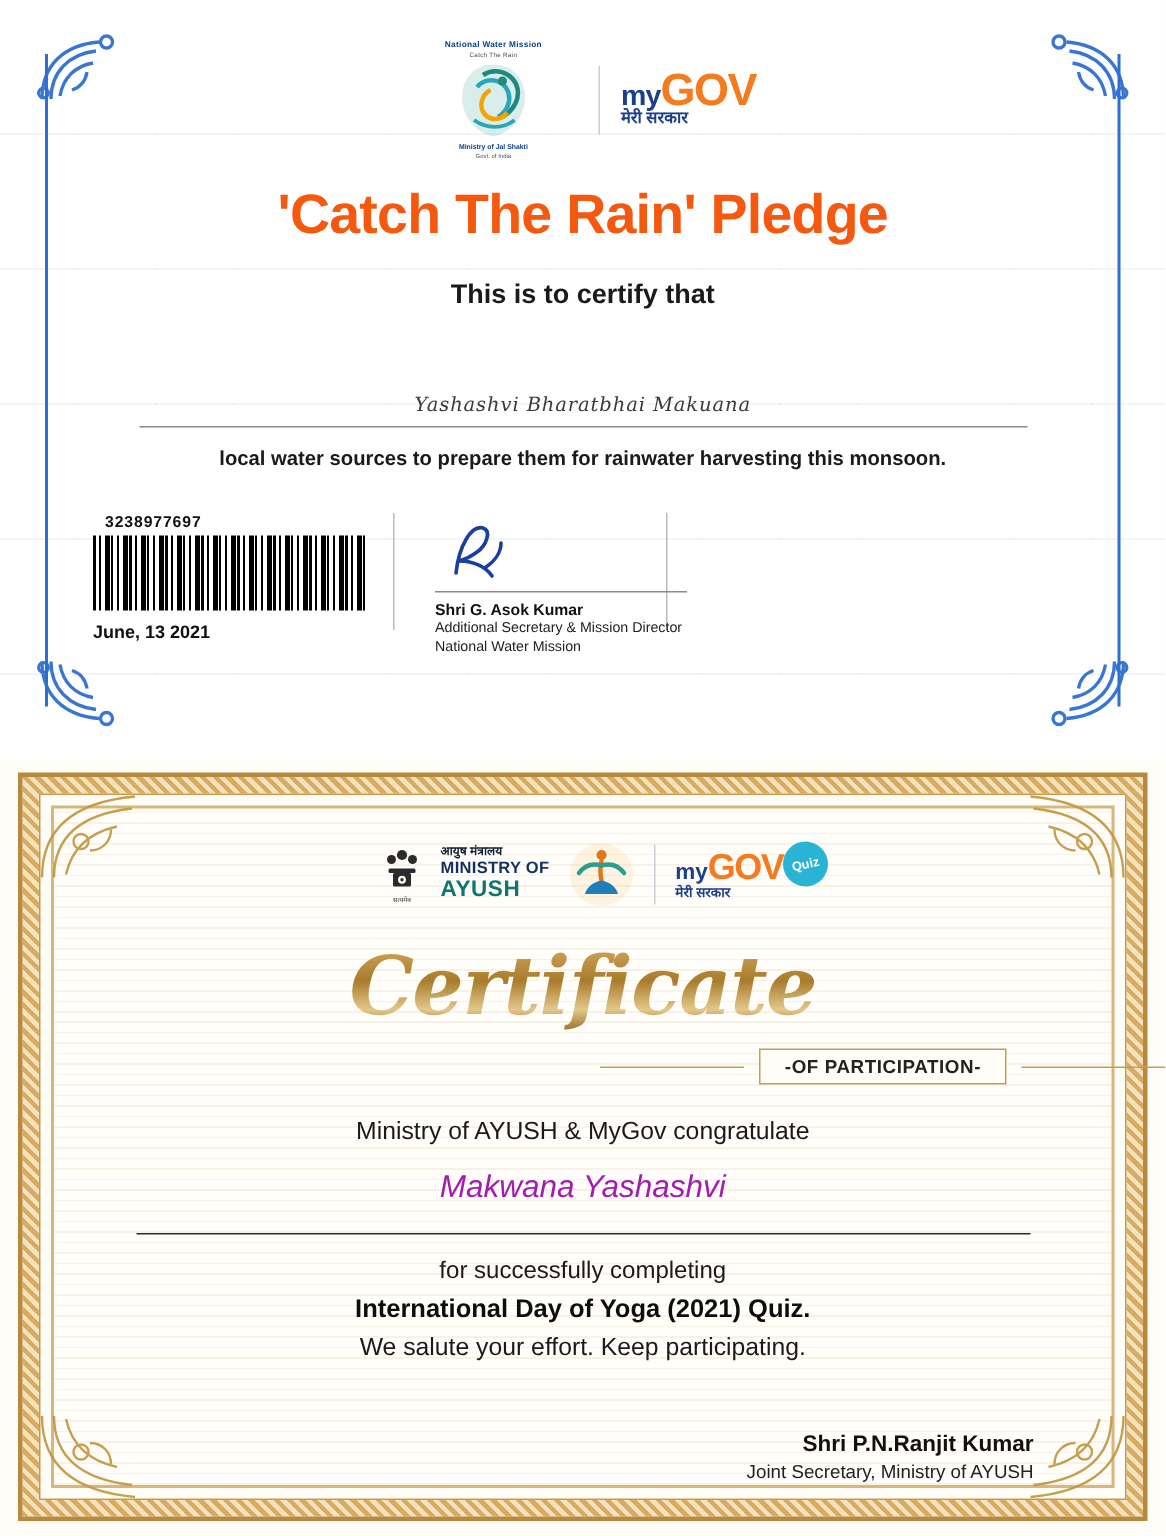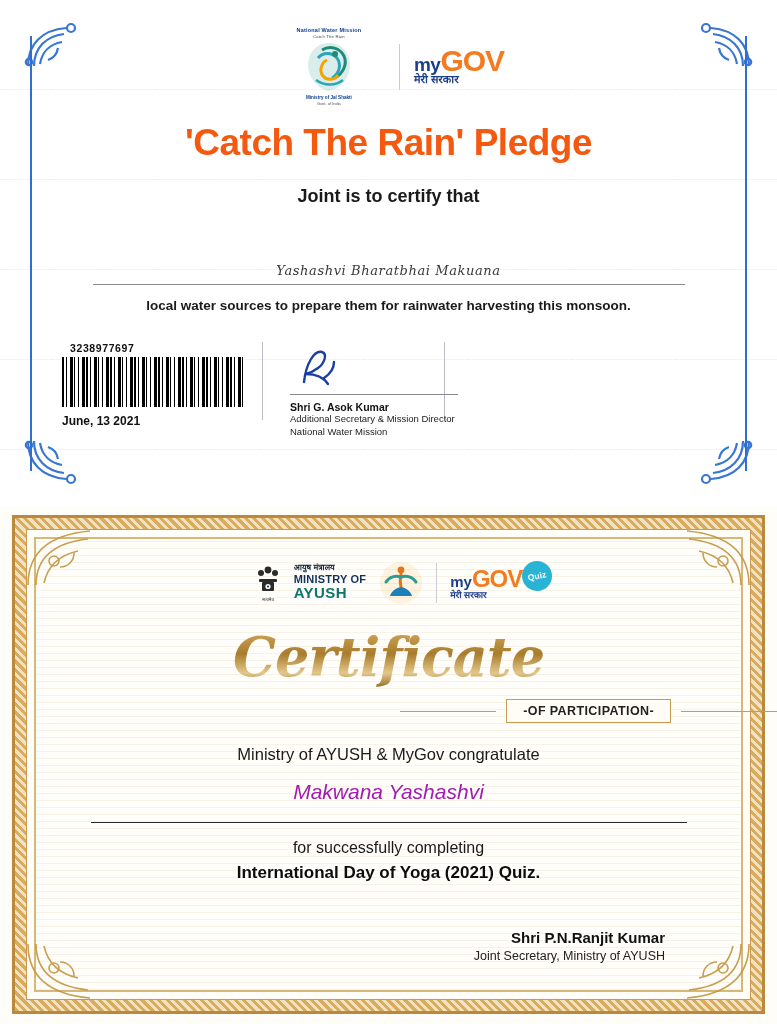--- a/index.html
+++ b/index.html
@@ -279,21 +279,21 @@
   .hr2 {
     width: 596px; height: 1px; background: #2b2b2b; margin: 18px auto 0;
   }
   .line-a { text-align: center; margin-top: 16px; font-size: 16px; color: #1a1a1a; }
   .line-b { text-align: center; margin-top: 6px; font-size: 17px; font-weight: bold; color: #0d0d0d; }
   .line-c { text-align: center; margin-top: 6px; font-size: 16.5px; color: #1a1a1a; }
 
   .sign2 {
     margin-top: 46px;
     text-align: right;
-    padding-right: 112px;
+    padding-right: 88px;
   }
   .sign2 .n { font-size: 15px; font-weight: bold; color: #111; }
   .sign2 .r { font-size: 12.5px; color: #222; margin-top: 3px; }
 </style>
 </head>
 <body>
 
 <div class="cert1">
   <div class="cert1-bg"></div>
   <div class="cert1-rule rule-left"></div>
@@ -373,21 +373,21 @@
 
       <div class="mygov-sep"></div>
 
       <div class="mygov">
         <span class="my">my</span><span class="gov">GOV</span>
         <div class="hindi">मेरी सरकार</div>
       </div>
     </div>
 
     <div class="title1">'Catch The Rain' Pledge</div>
-    <div class="subtitle1">Joint is to certify that</div>
+    <div class="subtitle1">This is to certify that</div>
 
     <div class="recipient1">Yashashvi Bharatbhai Makuana</div>
     <div class="recip-line"></div>
 
     <div class="body1">
       <div>local water sources to prepare them for rainwater harvesting this monsoon.</div>
     </div>
 
     <div class="sign-area">
       <div class="barcode-block">
@@ -519,19 +519,20 @@
       <div class="participation">-OF PARTICIPATION-</div>
       <div class="pw-line"></div>
     </div>
 
     <div class="congrats">Ministry of AYUSH &amp; MyGov congratulate</div>
     <div class="recipient2">Makwana Yashashvi</div>
     <div class="hr2"></div>
 
     <div class="line-a">for successfully completing</div>
     <div class="line-b">International Day of Yoga (2021) Quiz.</div>
+    <div class="line-c">We salute your effort. Keep participating.</div>
 
     <div class="sign2">
       <div class="n">Shri P.N.Ranjit Kumar</div>
       <div class="r">Joint Secretary, Ministry of AYUSH</div>
     </div>
   </div>
 </div>
 
 </body></html>

